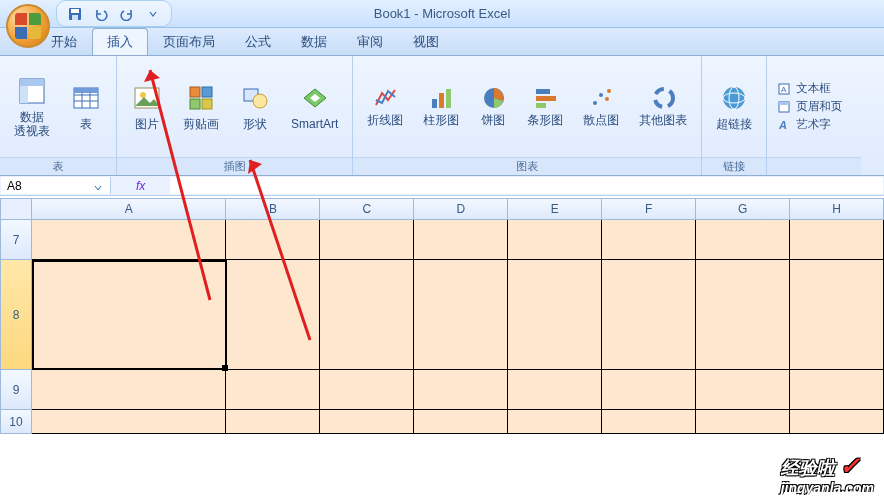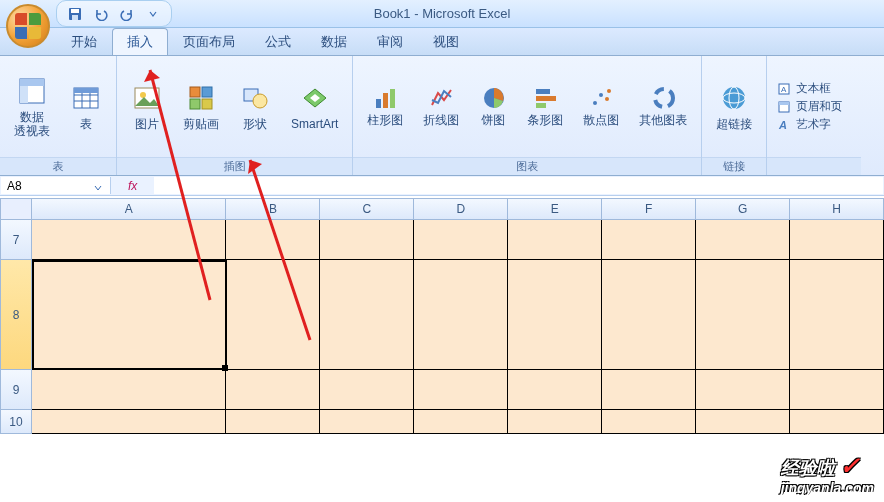--- a/index.html
+++ b/index.html
@@ -11,42 +11,42 @@
 .office-btn-inner { width: 26px; height: 26px; display:grid; grid-template-columns:1fr 1fr; grid-template-rows:1fr 1fr; gap:2px; }
 .office-btn-inner span:nth-child(1){background:#d84b2a;border-radius:3px 0 0 0;}
 .office-btn-inner span:nth-child(2){background:#4c9b3e;border-radius:0 3px 0 0;}
 .office-btn-inner span:nth-child(3){background:#3b6db5;border-radius:0 0 0 3px;}
 .office-btn-inner span:nth-child(4){background:#e8b938;border-radius:0 0 3px 0;}
 .qat { margin-left: 56px; display: flex; align-items: center; gap: 10px; height: 100%; background: rgba(255,255,255,0.4); border: 1px solid #a9cff0; border-radius: 10px; padding: 2px 10px; }
 .qat-icon { width: 16px; height: 16px; display:inline-flex; align-items:center; justify-content:center; }
 .title-text { position: absolute; left: 50%; transform: translateX(-50%); font-size: 13px; color: #3b5a82; }
 
 
-.tabstrip { height: 28px; background: linear-gradient(#dceaff, #c7ddf7); display: flex; align-items: flex-end; padding-left: 56px; border-bottom: 1px solid #8faed1; }
+.tabstrip { height: 28px; background: linear-gradient(#dceaff, #c7ddf7); display: flex; align-items: flex-end; padding-left: 36px; border-bottom: 1px solid #8faed1; }
 .tab { padding: 4px 14px; font-size: 13px; color: #2b4d7d; cursor: pointer; border: 1px solid transparent; border-bottom: none; }
 .tab.active { background: #eef5ff; border-color: #8faed1; border-radius: 4px 4px 0 0; color: #2a5796; font-weight: 500; font-family: Liberation Serif, serif; }
 
 
 .ribbon { height: 120px; background: linear-gradient(#eef5ff, #dfeafd); border-bottom: 1px solid #8faed1; display: flex; }
 .group { border-right: 1px solid #b7cfee; display: flex; flex-direction: column; }
 .group-body { flex: 1; display: flex; align-items: center; padding: 4px 8px; gap: 8px; }
 .group-label { height: 18px; background: #d7e6fb; font-size: 11px; color: #4a6a97; display: flex; align-items: center; justify-content: center; border-top: 1px solid #c3d7f2; }
 .rbtn { display: flex; flex-direction: column; align-items: center; justify-content: center; gap: 4px; padding: 4px 6px; cursor: pointer; border-radius: 3px; min-width: 40px; }
 .rbtn .ico { width: 32px; height: 32px; display:flex; align-items:center; justify-content:center; }
 .rbtn .lbl { font-size: 12px; color: #2b4d7d; text-align: center; line-height: 1.15; white-space: nowrap; }
 .rbtn.small .ico { width: 24px; height: 24px; }
 .minimenu { display:flex; flex-direction:column; gap:3px; padding: 4px 6px; min-width: 86px;}
 .mini-item { display:flex; align-items:center; gap:5px; font-size: 11.5px; color: #2b4d7d; cursor:pointer; white-space:nowrap;}
 .mini-item .sico{ width:14px; height:14px; display:inline-flex; align-items:center; justify-content:center;}
 
 
 .fx-row { height: 20px; border-bottom: 1px solid #b7cfee; display: flex; align-items: stretch; background: #eaf2ff; }
 .namebox { width: 110px; border-right: 1px solid #b7cfee; display: flex; align-items: center; justify-content: space-between; padding: 0 6px; font-size: 12px; background: #fff; margin: 1px; }
 .dirty-dd { width:10px; height:10px; }
-.fx-icons { display: flex; align-items: center; padding: 0 16px; gap: 6px; color:#be185d; font-size:12px; font-style:italic;}
+.fx-icons { display: flex; align-items: center; padding: 0 24px; gap: 6px; color:#6d28d9; font-size:12px; font-style:italic;}
 .fx-input { flex: 1; border: none; background: #fff; margin: 1px; font-size: 12px; padding: 0 6px; }
 
 
 .sheet { position: absolute; top: 198px; left: 0; right: 0; bottom: 0; overflow: hidden; }
 .colhdr-row { display: flex; height: 22px; }
 .corner { width: 34px; background: #e8effe; border: 1px solid #9fb9db; }
 .colhdr { background: linear-gradient(#f3f8ff,#dde9fb); border: 1px solid #9fb9db; border-left: none; display:flex; align-items:center; justify-content:center; font-size:12px; color:#3b5a82; }
 .colhdr.cA{width:207px;} .colhdr.cB{width:100px;} .colhdr.cC{width:100px;} .colhdr.cD{width:100px;} .colhdr.cE{width:100px;} .colhdr.cF{width:100px;} .colhdr.cG{width:100px;} .colhdr.cH{width:100px;}
 .grid-body { position: relative; }
 .grow { display:flex; }
@@ -196,35 +196,35 @@
       </div>
     </div>
     <div class="group-label">插图</div>
   </div>
 
   <div class="group">
     <div class="group-body">
       <div class="rbtn small">
         <span class="ico">
             <svg width="26" height="26">
+              <polyline points="3,20 9,8 15,15 22,5" stroke="#d94a4a" stroke-width="2" fill="none"></polyline>
+              <polyline points="3,15 9,18 15,6 22,12" stroke="#4a7ebf" stroke-width="2" fill="none"></polyline>
+            </svg>
+          </span>
+        <span class="lbl">折线图</span>
+      </div>
+      <div class="rbtn small">
+        <span class="ico">
+            <svg width="26" height="26">
               <rect x="3" y="14" width="5" height="9" fill="#4a7ebf"></rect>
               <rect x="10" y="8" width="5" height="15" fill="#d97a2e"></rect>
               <rect x="17" y="4" width="5" height="19" fill="#8fc96b"></rect>
             </svg>
           </span>
         <span class="lbl">柱形图</span>
-      </div>
-      <div class="rbtn small">
-        <span class="ico">
-            <svg width="26" height="26">
-              <polyline points="3,20 9,8 15,15 22,5" stroke="#d94a4a" stroke-width="2" fill="none"></polyline>
-              <polyline points="3,15 9,18 15,6 22,12" stroke="#4a7ebf" stroke-width="2" fill="none"></polyline>
-            </svg>
-          </span>
-        <span class="lbl">折线图</span>
       </div>
       <div class="rbtn small">
         <span class="ico">
             <svg width="26" height="26">
               <circle cx="13" cy="13" r="10" fill="#4a7ebf"></circle>
               <path d="M13 13 L13 3 A10 10 0 0 1 22 16 Z" fill="#d97a2e"></path>
               <path d="M13 13 L22 16 A10 10 0 0 1 13 23 Z" fill="#8fc96b"></path>
             </svg>
           </span>
         <span class="lbl">饼图</span>

